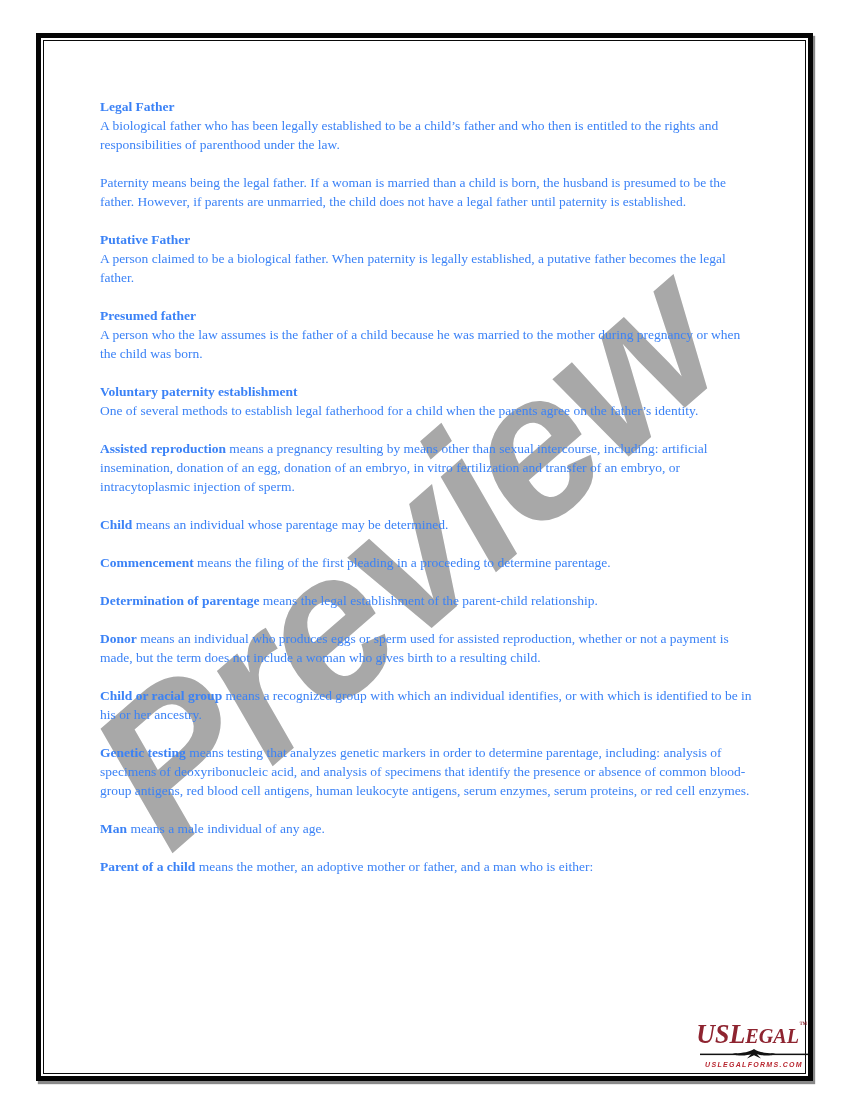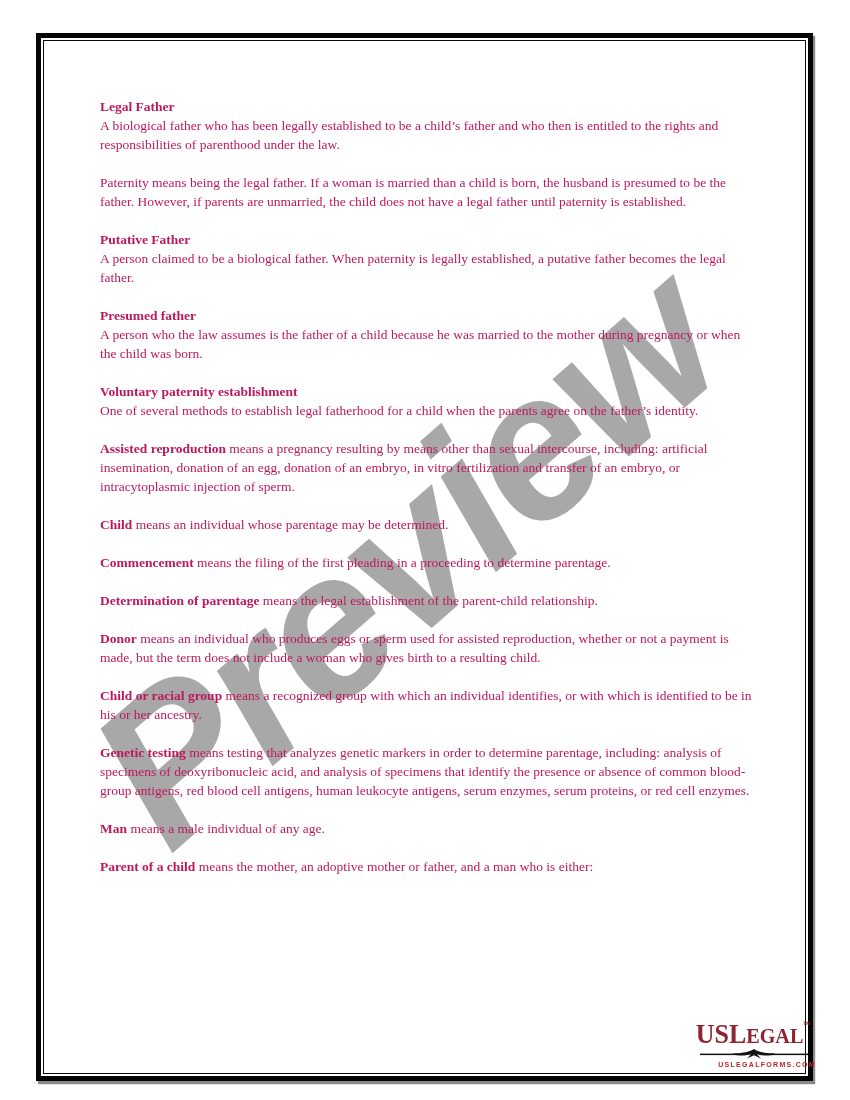--- a/index.html
+++ b/index.html
@@ -36,35 +36,36 @@
     color: #a8a8a8;
     white-space: nowrap;
     z-index: 1;
     user-select: none;
   }
   .content {
     position: absolute;
     left: 100px; top: 97px;
     width: 655px;
     z-index: 2;
-    color: #be185d;
+    color: #3b82f6;
     font-size: 13.5px;
     line-height: 19px;
   }
   .section { margin: 0 0 19px 0; }
   .section p { margin: 0; }
   .heading { font-weight: bold; }
   .term { font-weight: bold; }
   .logo {
     position: absolute;
     left: 692px; top: 1021px;
     width: 124px;
-    text-align: right;
+    text-align: center;
     z-index: 3;
     line-height: 1;
+    font-style: italic;
   }
   .logo-line {
     font-family: "Liberation Serif", serif;
     font-weight: bold;
     color: #8e2430;
     white-space: nowrap;
     transform: scaleX(0.96);
     transform-origin: left center;
   }
   .logo-large { font-size: 27px; letter-spacing: 0px; }

